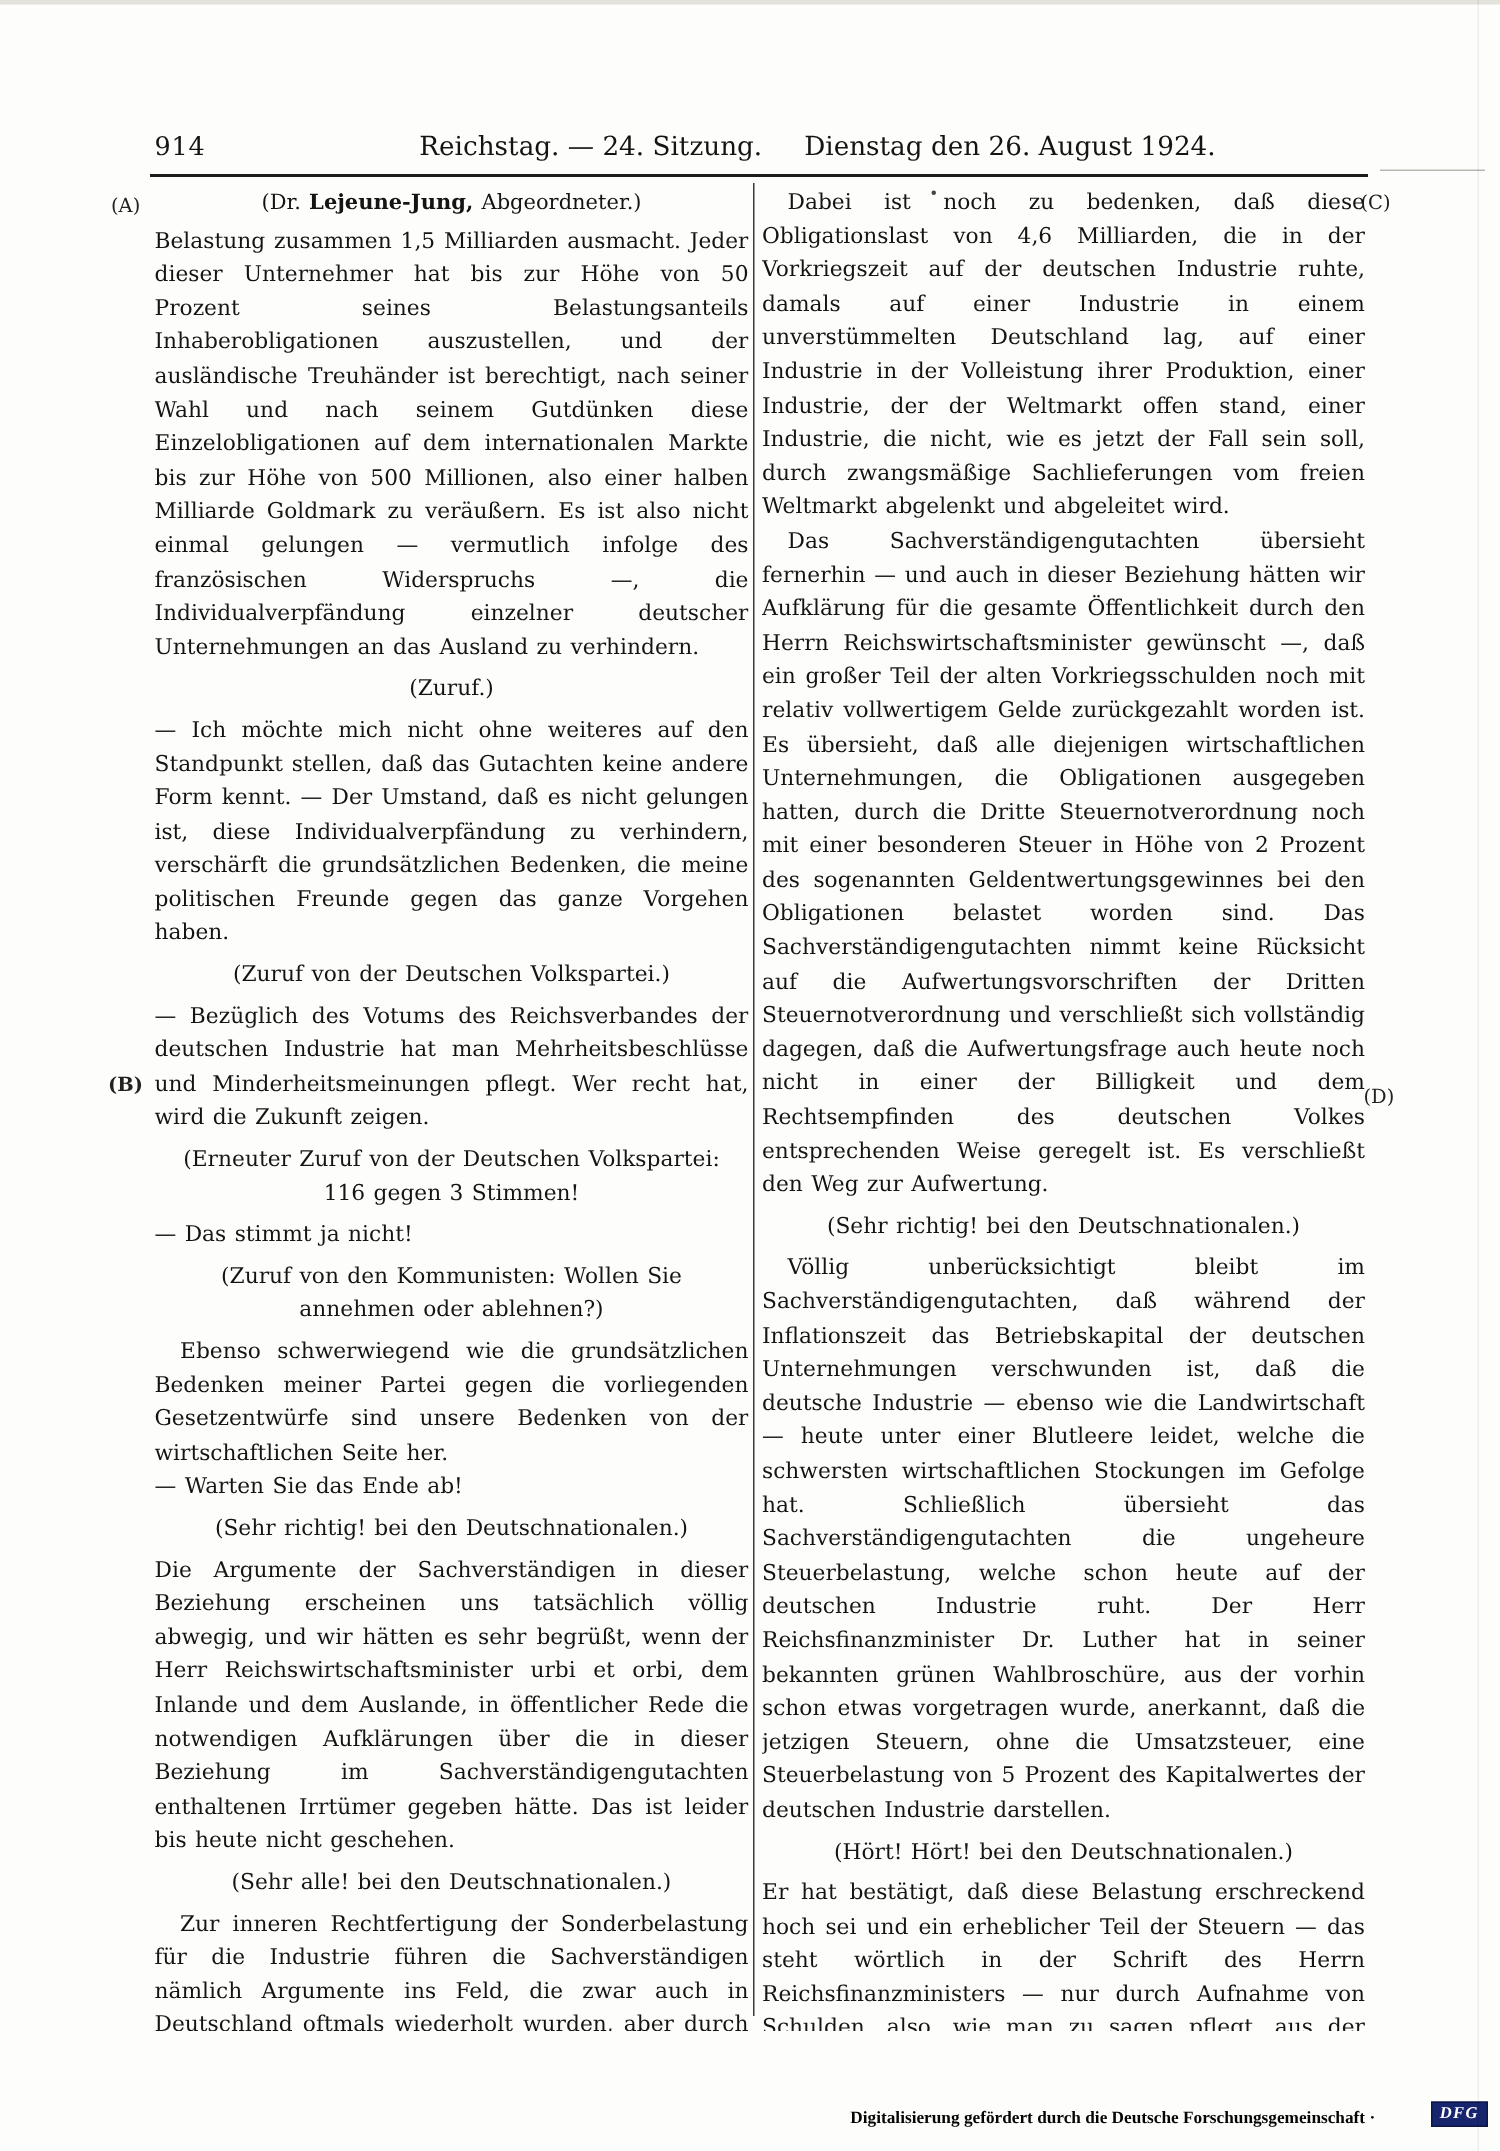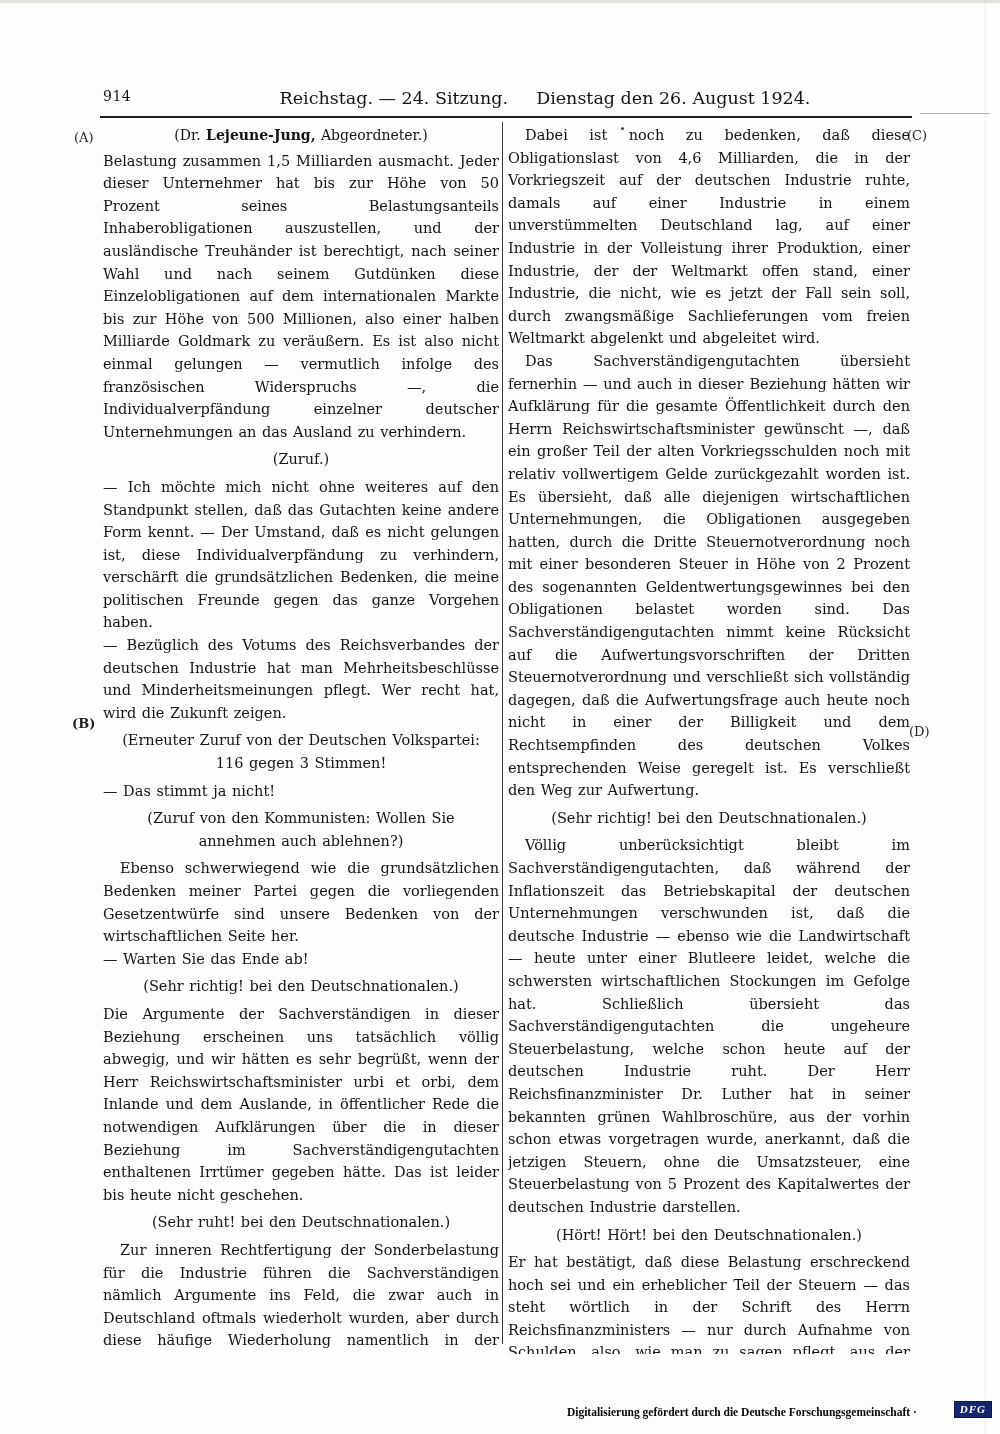--- a/index.html
+++ b/index.html
@@ -5,21 +5,21 @@
   html,body { margin:0; padding:0; background:#dddcd8; }
   #page {
     position:relative; width:1000px; height:1434px; margin:0 auto;
     background:#fdfdfb; color:#141414; overflow:hidden;
     font-family:"DejaVu Serif", serif;
   }
   
   #page::before { content:""; position:absolute; left:0; top:0; width:100%; height:3px; background:#e4e2dc; }
   #page::after  { content:""; position:absolute; right:14px; top:0; width:1px; height:100%; background:rgba(0,0,0,0.06); }
 
-  .pageno { position:absolute; left:103px; top:88px; font-size:14px; letter-spacing:0.5px;text-align:center; }
+  .pageno { position:absolute; left:103px; top:88px; font-size:17px; letter-spacing:0.5px;text-align:center; }
   .running-head {
     position:absolute; left:180px; right:90px; top:88px; text-align:center; font-size:17.5px;
     white-space:nowrap;
   }
   .running-head .seg1 { margin-right:28px; }
   .head-rule { position:absolute; left:100px; width:812px; top:116px; border-top:2px solid #1c1c1c; }
   .head-rule-ghost { position:absolute; left:920px; width:70px; top:113px; border-top:1px solid #b9b7b0; }
 
   .col-divider { position:absolute; left:502px; top:122px; width:1px; height:1222px; background:#3a3a3a; }
 
@@ -75,29 +75,30 @@
   <span class="margin-marker" id="marker-b">(B)</span>
   <span class="margin-marker" id="marker-c">(C)</span>
   <span class="margin-marker" id="marker-d">(D)</span>
 
   <div class="column" id="col-left">
     <p class="speaker-note"><span>(Dr. </span><span class="bold">Lejeune-Jung,</span><span> Abgeordneter.)</span></p>
     <div>
         <p class="para">Belastung zusammen 1,5 Milliarden ausmacht. Jeder dieser Unternehmer hat bis zur Höhe von 50 Prozent seines Belastungsanteils Inhaberobligationen auszustellen, und der ausländische Treuhänder ist berechtigt, nach seiner Wahl und nach seinem Gutdünken diese Einzelobligationen auf dem internationalen Markte bis zur Höhe von 500 Millionen, also einer halben Milliarde Goldmark zu veräußern. Es ist also nicht einmal gelungen — vermutlich infolge des französischen Widerspruchs —, die Individualverpfändung einzelner deutscher Unternehmungen an das Ausland zu verhindern.</p>
         <p class="interjection">(Zuruf.)</p>
         <p class="para">— Ich möchte mich nicht ohne weiteres auf den Standpunkt stellen, daß das Gutachten keine andere Form kennt. — Der Umstand, daß es nicht gelungen ist, diese Individualverpfändung zu verhindern, verschärft die grundsätzlichen Bedenken, die meine politischen Freunde gegen das ganze Vorgehen haben.</p>
+        <p class="interjection">(Zuruf von der Deutschen Volkspartei.)</p>
         <p class="para">— Bezüglich des Votums des Reichsverbandes der deutschen Industrie hat man Mehrheitsbeschlüsse und Minderheitsmeinungen pflegt. Wer recht hat, wird die Zukunft zeigen.</p>
         <p class="interjection">(Erneuter Zuruf von der Deutschen Volkspartei: 116 gegen 3 Stimmen!</p>
         <p class="para">— Das stimmt ja nicht!</p>
-        <p class="interjection">(Zuruf von den Kommunisten: Wollen Sie annehmen auch ablehnen?)</p>
+        <p class="interjection">(Zuruf von den Kommunisten: Wollen Sie annehmen oder ablehnen?)</p>
         <p class="para indent">Ebenso schwerwiegend wie die grundsätzlichen Bedenken meiner Partei gegen die vorliegenden Gesetzentwürfe sind unsere Bedenken von der wirtschaftlichen Seite her.</p>
         <p class="para">— Warten Sie das Ende ab!</p>
         <p class="interjection">(Sehr richtig! bei den Deutschnationalen.)</p>
         <p class="para">Die Argumente der Sachverständigen in dieser Beziehung erscheinen uns tatsächlich völlig abwegig, und wir hätten es sehr begrüßt, wenn der Herr Reichswirtschaftsminister urbi et orbi, dem Inlande und dem Auslande, in öffentlicher Rede die notwendigen Aufklärungen über die in dieser Beziehung im Sachverständigengutachten enthaltenen Irrtümer gegeben hätte. Das ist leider bis heute nicht geschehen.</p>
-        <p class="interjection">(Sehr ruht! bei den Deutschnationalen.)</p>
+        <p class="interjection">(Sehr alle! bei den Deutschnationalen.)</p>
         <p class="para indent">Zur inneren Rechtfertigung der Sonderbelastung für die Industrie führen die Sachverständigen nämlich Argumente ins Feld, die zwar auch in Deutschland oftmals wiederholt wurden, aber durch diese häufige Wiederholung namentlich in der Linkspresse deswegen nicht richtiger geworden sind. Die Sachverständigen nehmen an, daß eine Kapitalschuld von fünf Goldmilliarden, wie sie jetzt der deutschen Industrie auferlegt werden soll, keine schwerere Belastung darstelle, als die Industrie zu tragen hätte, wenn die Geldentwertung nicht eingetreten wäre. Wie wenig stichhaltig diese Argumentation der Sachverständigen ist, ergibt sich bereits daraus, daß nach allen Berechnungen der Banksachverständigen in Deutschland und sonstwo die Obligationsbelastung usw. der deutschen Industrie in der Vorkriegszeit nicht höher war als 4,6 Milliarden, also noch annähernd ½ Milliarde kleiner war als die Obligationsbelastung, die jetzt der deutschen Industrie zugunsten des Auslandes auferlegt werden soll.</p>
       </div>
   </div>
 
   <div class="column" id="col-right">
     <div>
         <p class="para indent">Dabei ist noch zu bedenken, daß diese Obligationslast von 4,6 Milliarden, die in der Vorkriegszeit auf der deutschen Industrie ruhte, damals auf einer Industrie in einem unverstümmelten Deutschland lag, auf einer Industrie in der Volleistung ihrer Produktion, einer Industrie, der der Weltmarkt offen stand, einer Industrie, die nicht, wie es jetzt der Fall sein soll, durch zwangsmäßige Sachlieferungen vom freien Weltmarkt abgelenkt und abgeleitet wird.</p>
         <p class="para indent">Das Sachverständigengutachten übersieht fernerhin — und auch in dieser Beziehung hätten wir Aufklärung für die gesamte Öffentlichkeit durch den Herrn Reichswirtschaftsminister gewünscht —, daß ein großer Teil der alten Vorkriegsschulden noch mit relativ vollwertigem Gelde zurückgezahlt worden ist. Es übersieht, daß alle diejenigen wirtschaftlichen Unternehmungen, die Obligationen ausgegeben hatten, durch die Dritte Steuernotverordnung noch mit einer besonderen Steuer in Höhe von 2 Prozent des sogenannten Geldentwertungsgewinnes bei den Obligationen belastet worden sind. Das Sachverständigengutachten nimmt keine Rücksicht auf die Aufwertungsvorschriften der Dritten Steuernotverordnung und verschließt sich vollständig dagegen, daß die Aufwertungsfrage auch heute noch nicht in einer der Billigkeit und dem Rechtsempfinden des deutschen Volkes entsprechenden Weise geregelt ist. Es verschließt den Weg zur Aufwertung.</p>
         <p class="interjection">(Sehr richtig! bei den Deutschnationalen.)</p>
         <p class="para indent">Völlig unberücksichtigt bleibt im Sachverständigengutachten, daß während der Inflationszeit das Betriebskapital der deutschen Unternehmungen verschwunden ist, daß die deutsche Industrie — ebenso wie die Landwirtschaft — heute unter einer Blutleere leidet, welche die schwersten wirtschaftlichen Stockungen im Gefolge hat. Schließlich übersieht das Sachverständigengutachten die ungeheure Steuerbelastung, welche schon heute auf der deutschen Industrie ruht. Der Herr Reichsfinanzminister Dr. Luther hat in seiner bekannten grünen Wahlbroschüre, aus der vorhin schon etwas vorgetragen wurde, anerkannt, daß die jetzigen Steuern, ohne die Umsatzsteuer, eine Steuerbelastung von 5 Prozent des Kapitalwertes der deutschen Industrie darstellen.</p>

